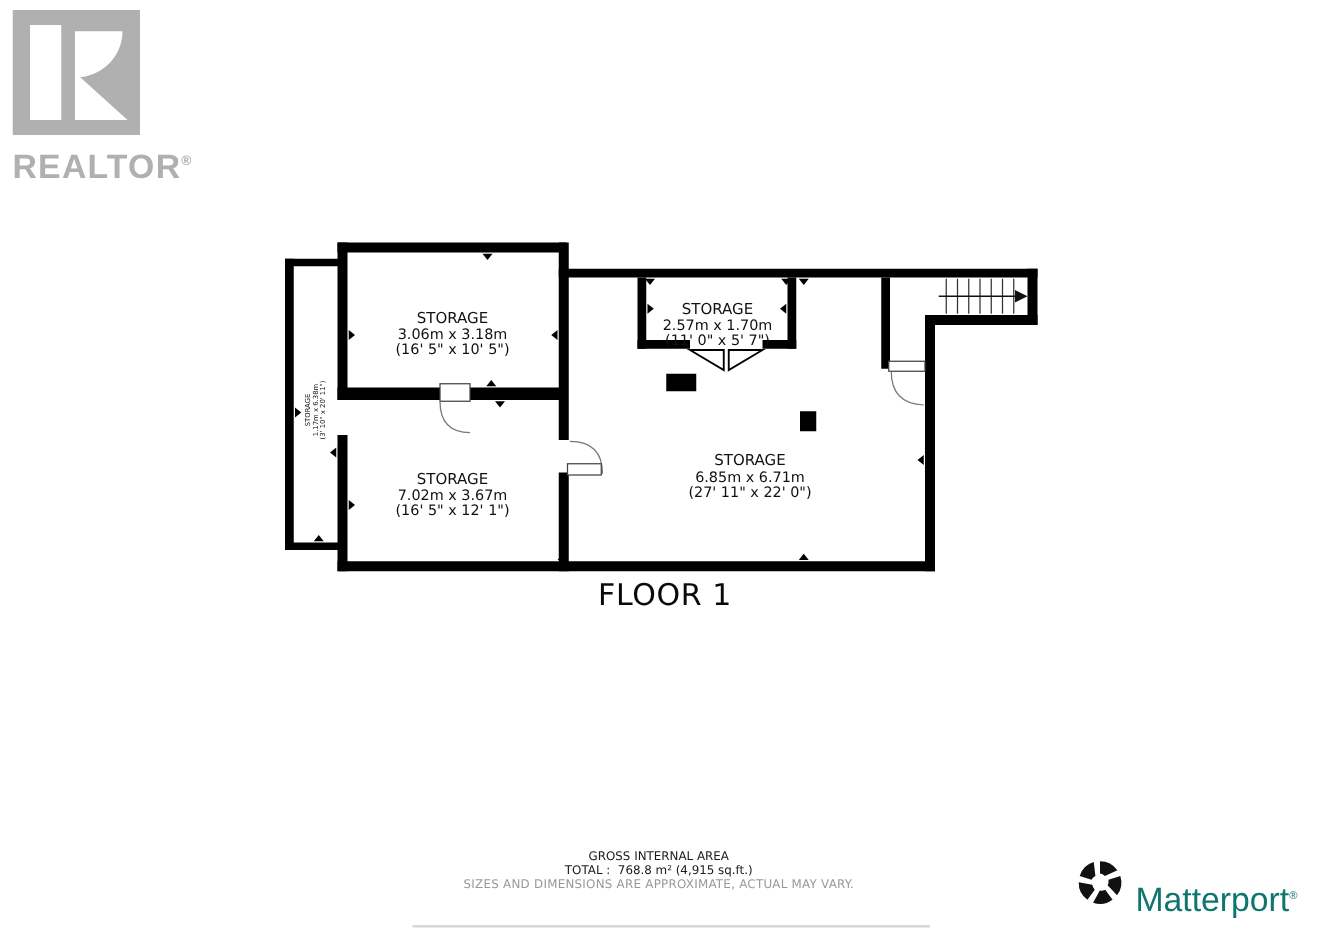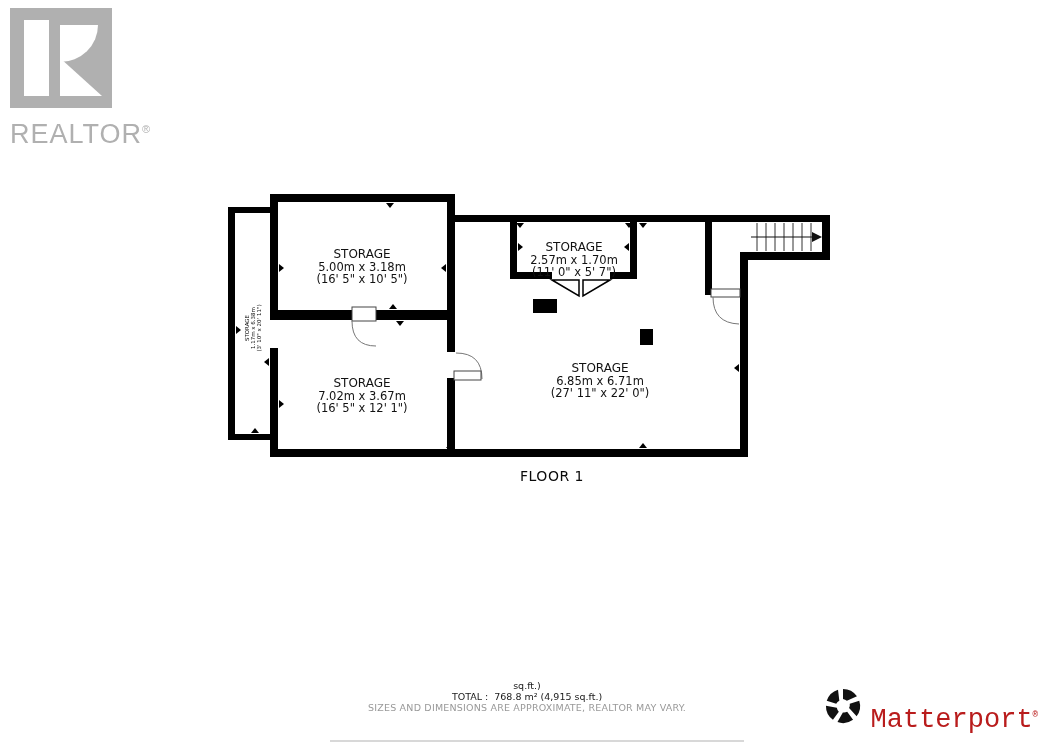--- a/index.html
+++ b/index.html
@@ -8,21 +8,21 @@
     position:relative; width:1054px; height:745px;
     background:#ffffff; overflow:hidden;
     font-family:"DejaVu Sans", sans-serif;
   }
 
   
   .realtor { position:absolute; left:10px; top:8px; }
   .realtor-text {
     margin-top:4px;
     font-family:"Liberation Sans", sans-serif;
-    font-size:27px; font-weight:400; letter-spacing:1px;
+    font-size:27px; font-weight:700; letter-spacing:1px;
     color:#b0b0b0; line-height:26px;
   }
   .realtor-text .reg { font-size:11px; vertical-align:super; letter-spacing:0; }
 
   
   .plan-svg { position:absolute; left:0; top:0; pointer-events:none; }
 
   
   .room-label {
     position:absolute; transform:translate(-50%,-50%);
@@ -30,22 +30,22 @@
     font-size:11.5px; line-height:12.5px; white-space:nowrap;
   }
   .room-label .rname { font-size:12px; }
   .room-label.vertical {
     transform:translate(-50%,-50%) rotate(-90deg);
     font-size:5.5px; line-height:6px;
   }
   .room-label.vertical .rname { font-size:5.5px; }
 
   .floor-label {
-    position:absolute; left:552px; top:476px; transform:translate(-50%,-50%);
-    font-size:14px; color:#0a0a0a; letter-spacing:0.5px;
+    position:absolute; left:532px; top:476px; transform:translate(-50%,-50%);
+    font-size:24px; color:#0a0a0a; letter-spacing:0.5px;
   }
 
   
   .summary {
     position:absolute; left:527px; top:681px; transform:translateX(-50%);
     text-align:center; color:#1a1a1a;
     font-size:9.5px; line-height:10.6px;
   }
   .sum-line { white-space:pre; }
   .sum-disclaimer { color:#999999; letter-spacing:0.2px; margin-top:1px; }
@@ -53,22 +53,22 @@
     position:absolute; left:330px; top:740px; width:414px; height:2px;
     background:#d8d8d8;
   }
 
   
   .matterport {
     position:absolute; right:16px; bottom:6px;
     display:flex; align-items:center; gap:9px;
   }
   .matterport-text {
-    font-family:Liberation Mono, monospace;
-    font-size:27px; color:#b91c1c; line-height:38px;margin-top:24px;
+    font-family:Liberation Sans, sans-serif;
+    font-size:27px; color:#0f766e; line-height:38px;margin-top:24px;
   }
   .matterport-text .reg { font-size:9px; vertical-align:super; }
 </style>
 </head>
 <body>
 
 <div class="page">
 
   <div class="realtor">
     <svg width="102" height="100" viewBox="0 0 102 100">
@@ -159,21 +159,21 @@
       <polygon points="518,243 518,251 523,247"></polygon>
       <polygon points="446,264 446,272 441,268"></polygon>
       <polygon points="629,243 629,251 624,247"></polygon>
       <polygon points="739,364 739,372 734,368"></polygon>
       <polygon points="269,358 269,366 264,362"></polygon>
     </g>
   </svg>
 
   <div class="room-label" style="left:362px; top:267px;">
     <div class="rname">STORAGE</div>
-    <div>5.00m x 3.18m</div>
+    <div>3.06m x 3.18m</div>
     <div>(16' 5" x 10' 5")</div>
   </div>
 
   <div class="room-label" style="left:574px; top:260px;">
     <div class="rname">STORAGE</div>
     <div>2.57m x 1.70m</div>
     <div>(11' 0" x 5' 7")</div>
   </div>
 
   <div class="room-label" style="left:362px; top:396px;">
@@ -190,23 +190,23 @@
 
   <div class="room-label vertical" style="left:253px; top:328px;">
     <div class="rname">STORAGE</div>
     <div>1.17m x 6.38m</div>
     <div>(3' 10" x 20' 11")</div>
   </div>
 
   <div class="floor-label">FLOOR 1</div>
 
   <div class="summary">
-    <div class="sum-line">sq.ft.)</div>
+    <div class="sum-line">GROSS INTERNAL AREA</div>
     <div class="sum-line">TOTAL :  768.8 m² (4,915 sq.ft.)</div>
-    <div class="sum-line sum-disclaimer">SIZES AND DIMENSIONS ARE APPROXIMATE, REALTOR MAY VARY.</div>
+    <div class="sum-line sum-disclaimer">SIZES AND DIMENSIONS ARE APPROXIMATE, ACTUAL MAY VARY.</div>
   </div>
   <div class="bottom-rule"></div>
 
   <div class="matterport">
     <svg width="38" height="38" viewBox="0 0 40 40">
       <g fill="#111111">
         <path d="M20,2 A18,18 0 0 1 34.7,9.7 L24.1,14.6 A7.5,7.5 0 0 0 20,12.5 Z" transform="rotate(0 20 20)"></path>
         <path d="M20,2 A18,18 0 0 1 34.7,9.7 L24.1,14.6 A7.5,7.5 0 0 0 20,12.5 Z" transform="rotate(72 20 20)"></path>
         <path d="M20,2 A18,18 0 0 1 34.7,9.7 L24.1,14.6 A7.5,7.5 0 0 0 20,12.5 Z" transform="rotate(144 20 20)"></path>
         <path d="M20,2 A18,18 0 0 1 34.7,9.7 L24.1,14.6 A7.5,7.5 0 0 0 20,12.5 Z" transform="rotate(216 20 20)"></path>

